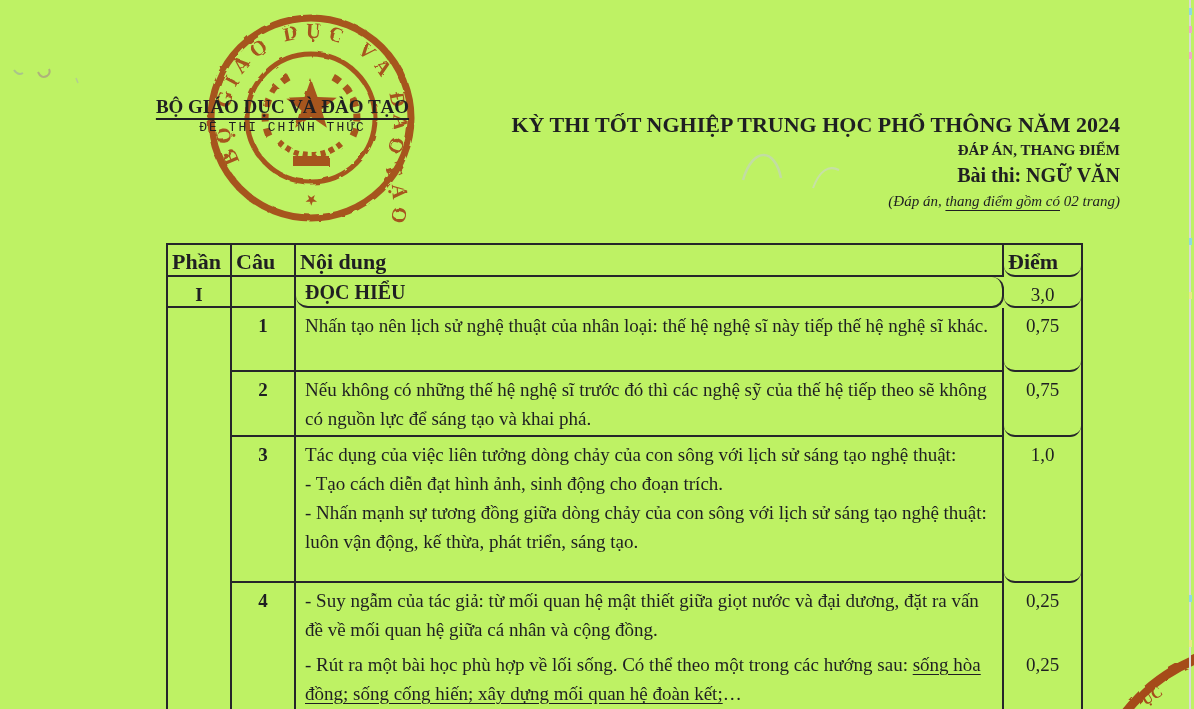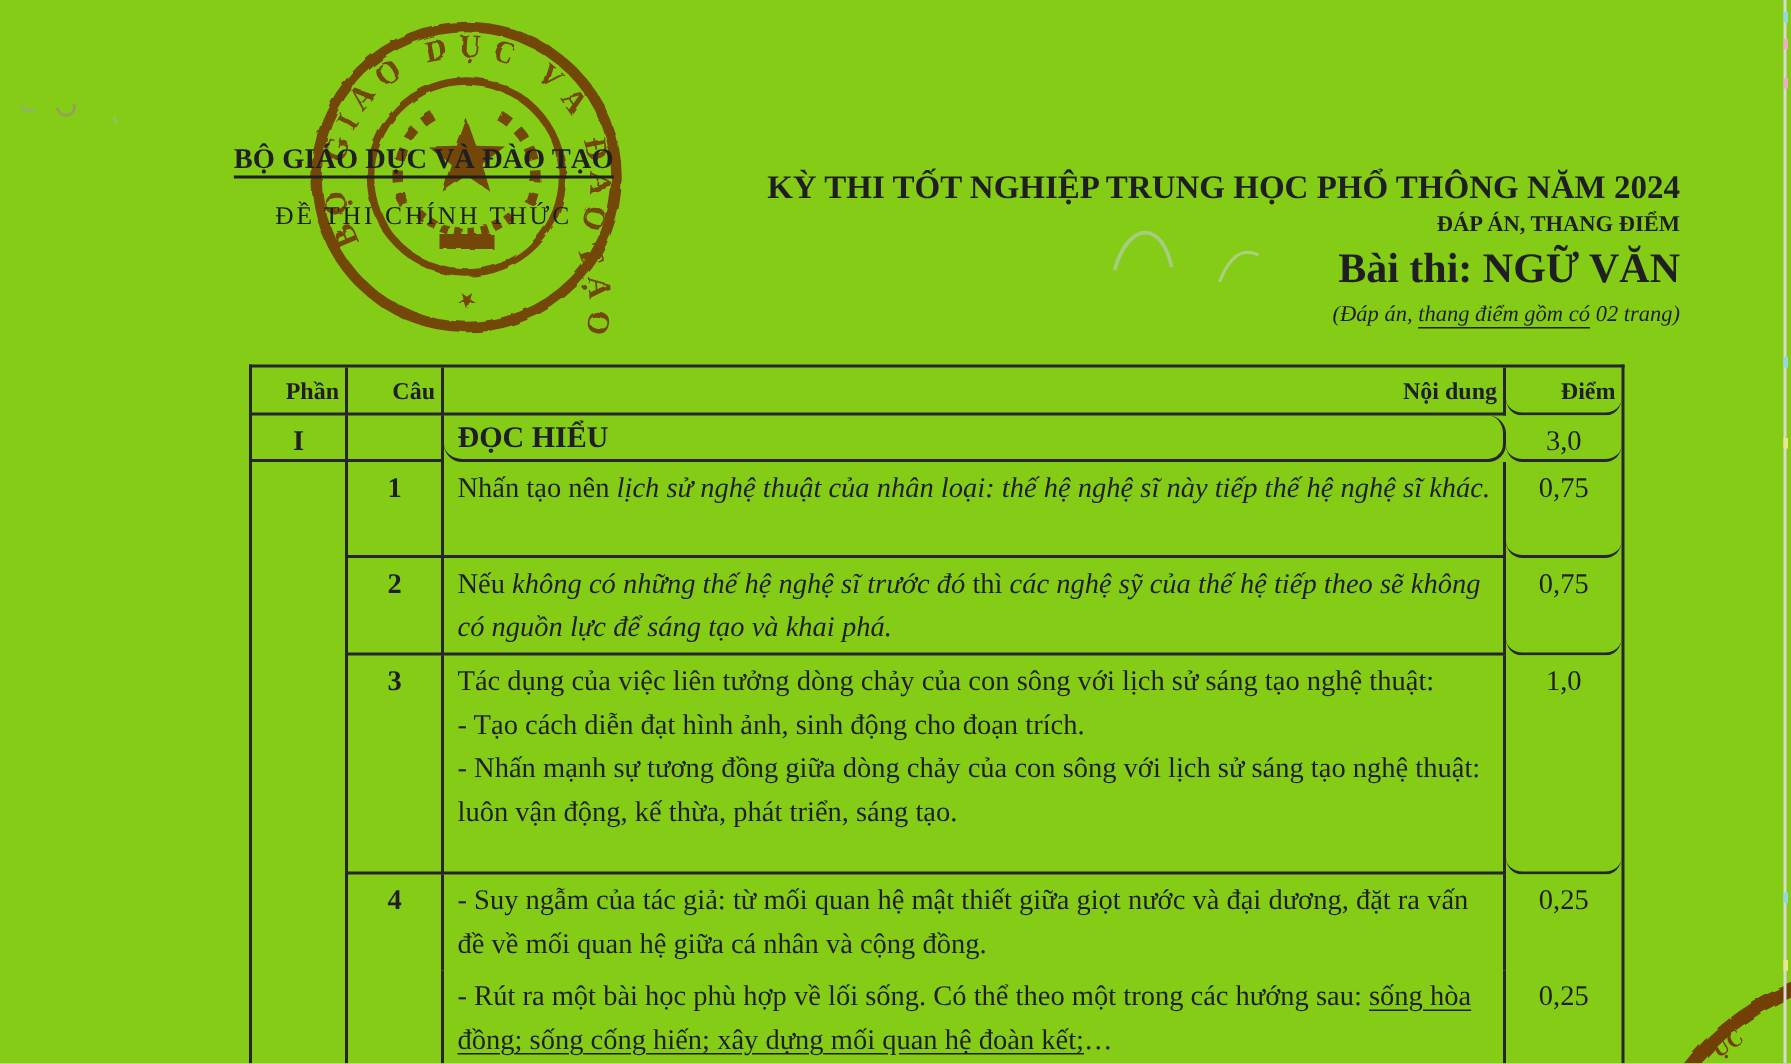--- a/index.html
+++ b/index.html
@@ -1,28 +1,28 @@
 <!DOCTYPE html>
 <html lang="vi"><head>
 <meta charset="utf-8">
 <style>
   html,body{margin:0;padding:0;}
   .page{
     position:relative; width:1194px; height:709px; overflow:hidden;
-    background:#84cc16; color:#1f1f22;
+    background:#bef264; color:#1f1f22;
     font-family:"Liberation Serif","DejaVu Serif",serif;
   }
   
   .hdr-left{position:absolute; left:130px; top:96px; width:305px; text-align:center; z-index:3;}
   .hdr-left .l1{font-weight:bold; font-size:19px; text-decoration:underline; text-underline-offset:5px; text-decoration-thickness:2px; white-space:nowrap;}
-  .hdr-left .l2{font-size:17px; letter-spacing:2px; margin-top:16px; white-space:nowrap;}
+  .hdr-left .l2{font-size:13px; letter-spacing:2px; margin-top:2px; white-space:nowrap;font-family:Liberation Mono, monospace;}
   .hdr-right{position:absolute; left:455px; top:112px; width:665px; text-align:right; z-index:3;}
   .hdr-right .t1{font-weight:bold; font-size:22px; white-space:nowrap;}
   .hdr-right .t2{font-weight:bold; font-size:15px; margin-top:4px;}
-  .hdr-right .t3{font-weight:bold; font-size:28px; margin-top:5px;}
+  .hdr-right .t3{font-weight:bold; font-size:20px; margin-top:5px;}
   .hdr-right .t4{font-style:italic; font-size:15px; margin-top:6px;}
   .hdr-right .t4 .ul{text-decoration:underline; text-underline-offset:4px;}
   
   .stamp{position:absolute; left:203px; top:8px; z-index:2; opacity:.85; mix-blend-mode:multiply;}
   .corner-stamp{position:absolute; left:1080px; top:640px; z-index:2; opacity:.9; mix-blend-mode:multiply;}
   .pencil{position:absolute; z-index:1; opacity:.55;}
   
   .edge-line{position:absolute; left:1189px; top:0; width:2px; height:709px; background:#d9d9d6; z-index:4;}
   .edge-tick{position:absolute; left:1189px; width:3px; height:7px; z-index:5;}
   
@@ -30,27 +30,27 @@
     position:absolute; left:166px; top:243px; width:917px; box-sizing:border-box;
     border:2px solid #26262a; border-bottom:none; z-index:3;
     display:grid;
     grid-template-columns:64px 64px 1fr 77px;
     grid-template-rows:32px 31px minmax(64px,auto) minmax(65px,auto) minmax(146px,auto) minmax(64px,auto) minmax(40px,auto);
     font-size:19px; line-height:29px; background:transparent;
   }
   .cell{box-sizing:border-box; border-right:2px solid #26262a; border-bottom:2px solid #26262a; padding:1px 4px;}
   .cell.c4{border-right:none;border-radius:11px;}
   .cell.nb{border-bottom:none;}
-  .cell.hd{font-weight:bold; font-size:16px; text-align:right; padding-top:2px;}
+  .cell.hd{font-weight:bold; font-size:22px; text-align:left; padding-top:2px;}
   .cell.num{font-weight:bold; text-align:center; padding-top:3px;}
   .cell.sec{font-weight:bold; font-size:20px; padding-left:9px; padding-top:1px;border-radius:12px;}
   .cell.pts{text-align:center; padding-top:3px;}
   .cell.pts.b{font-weight:normal;}
   .cell.content{padding-left:9px; padding-right:8px; padding-top:3px;}
-  .content .it{font-style:italic;}
+  .content .it{}
   .content .ul{text-decoration:underline; text-underline-offset:3px;}
   .merged{box-sizing:border-box; border-right:2px solid #26262a; grid-column:1; grid-row:3/8;}
 </style>
 </head>
 <body>
 
 <div class="page">
 
   <svg class="pencil" style="left:10px;top:58px;" width="90" height="30">
     <path d="M4,12 q4,6 9,3" stroke="#9aa0ab" stroke-width="2" fill="none"></path>

